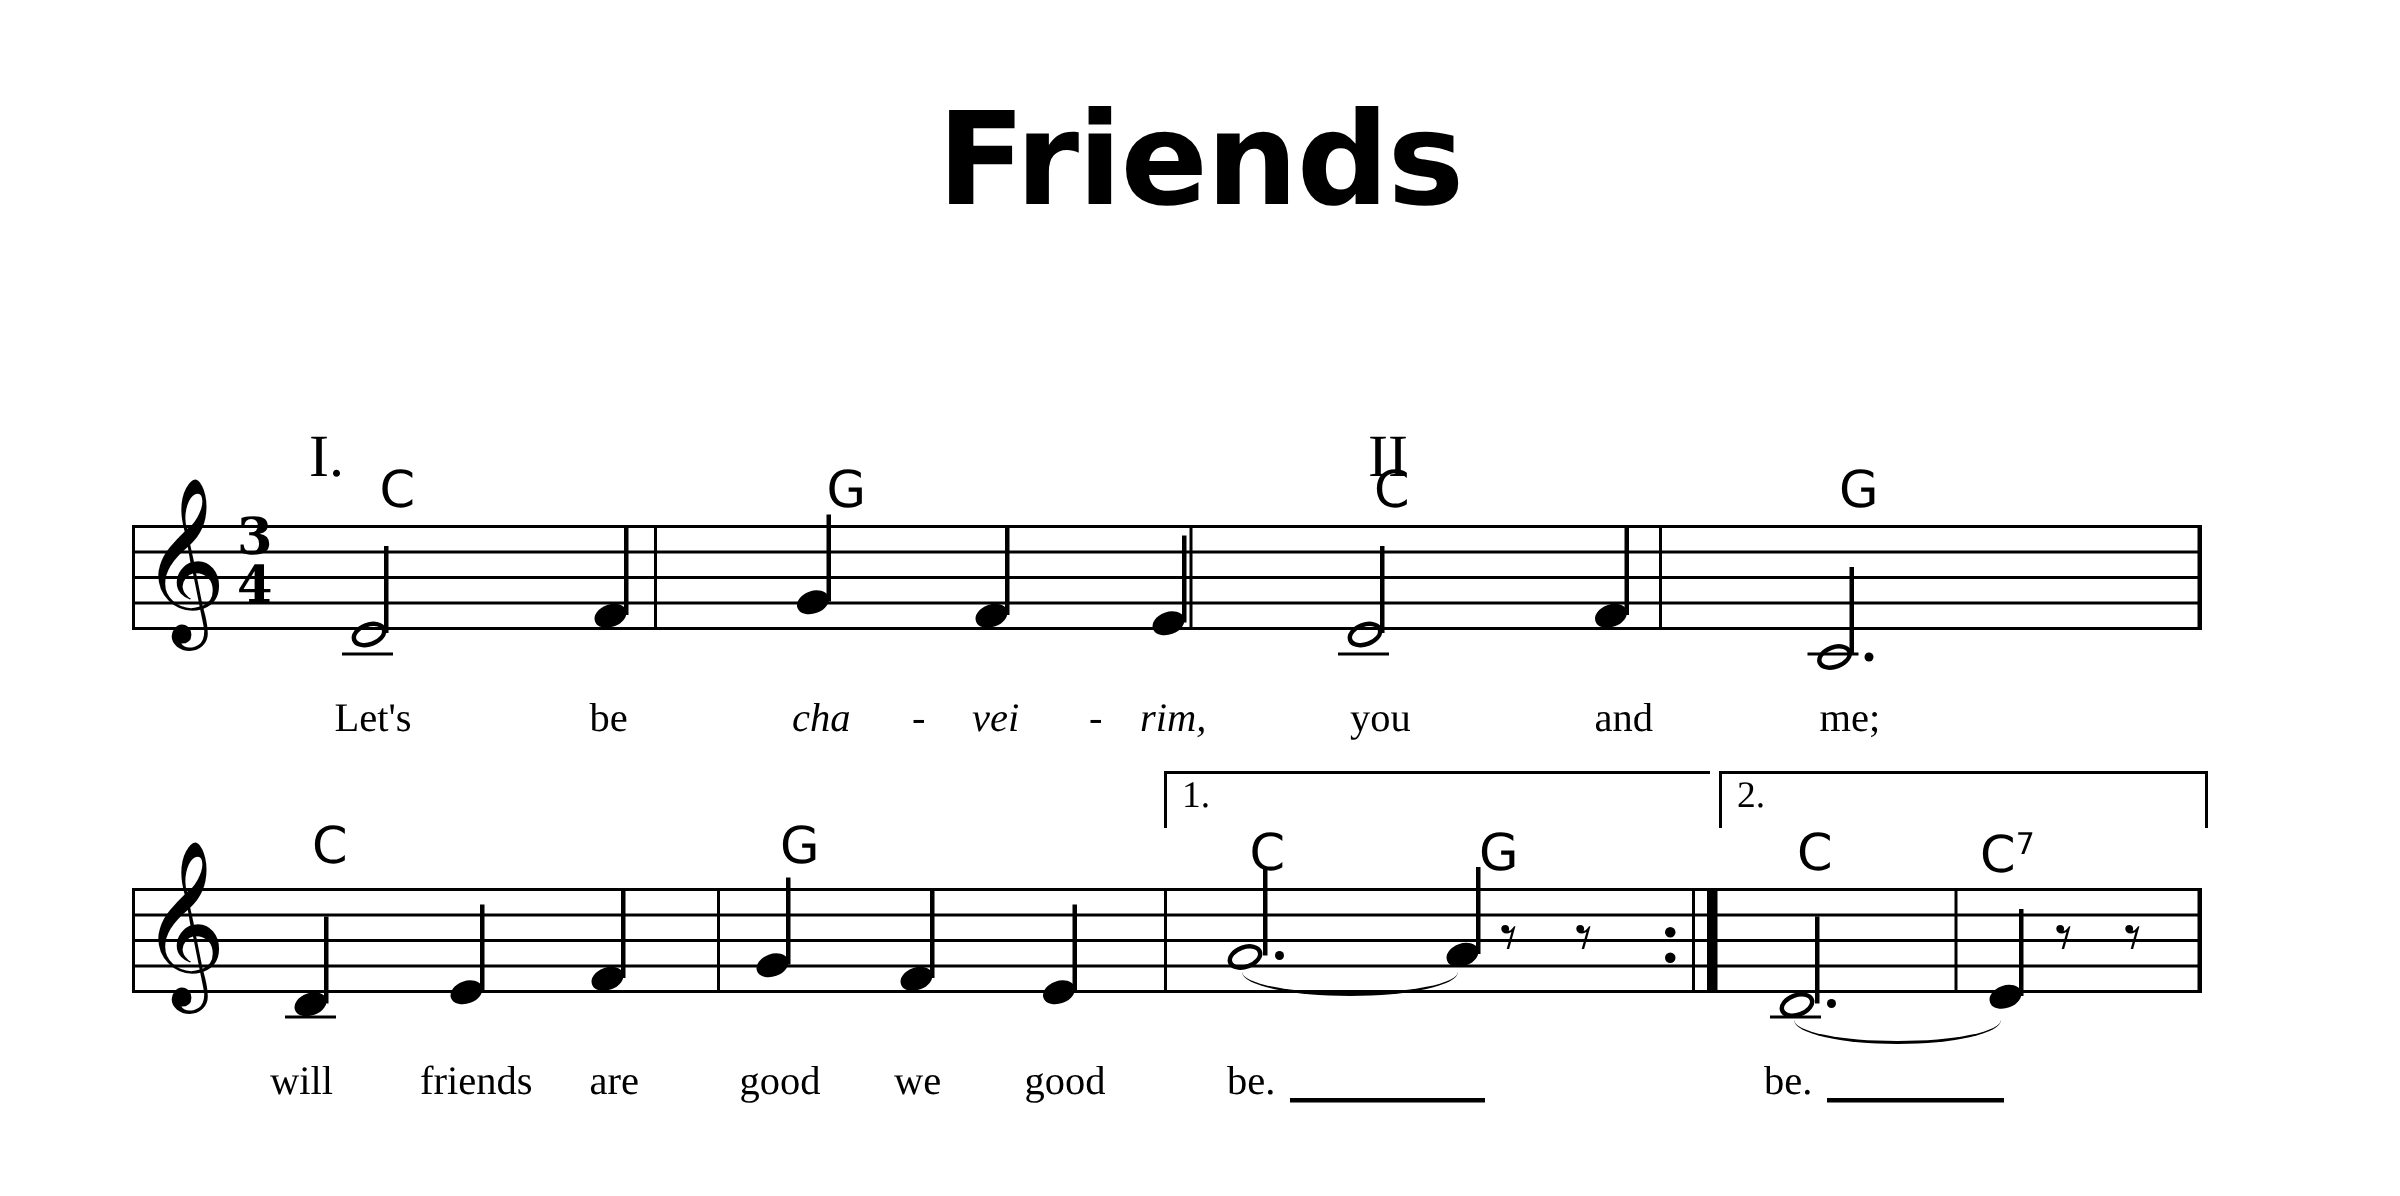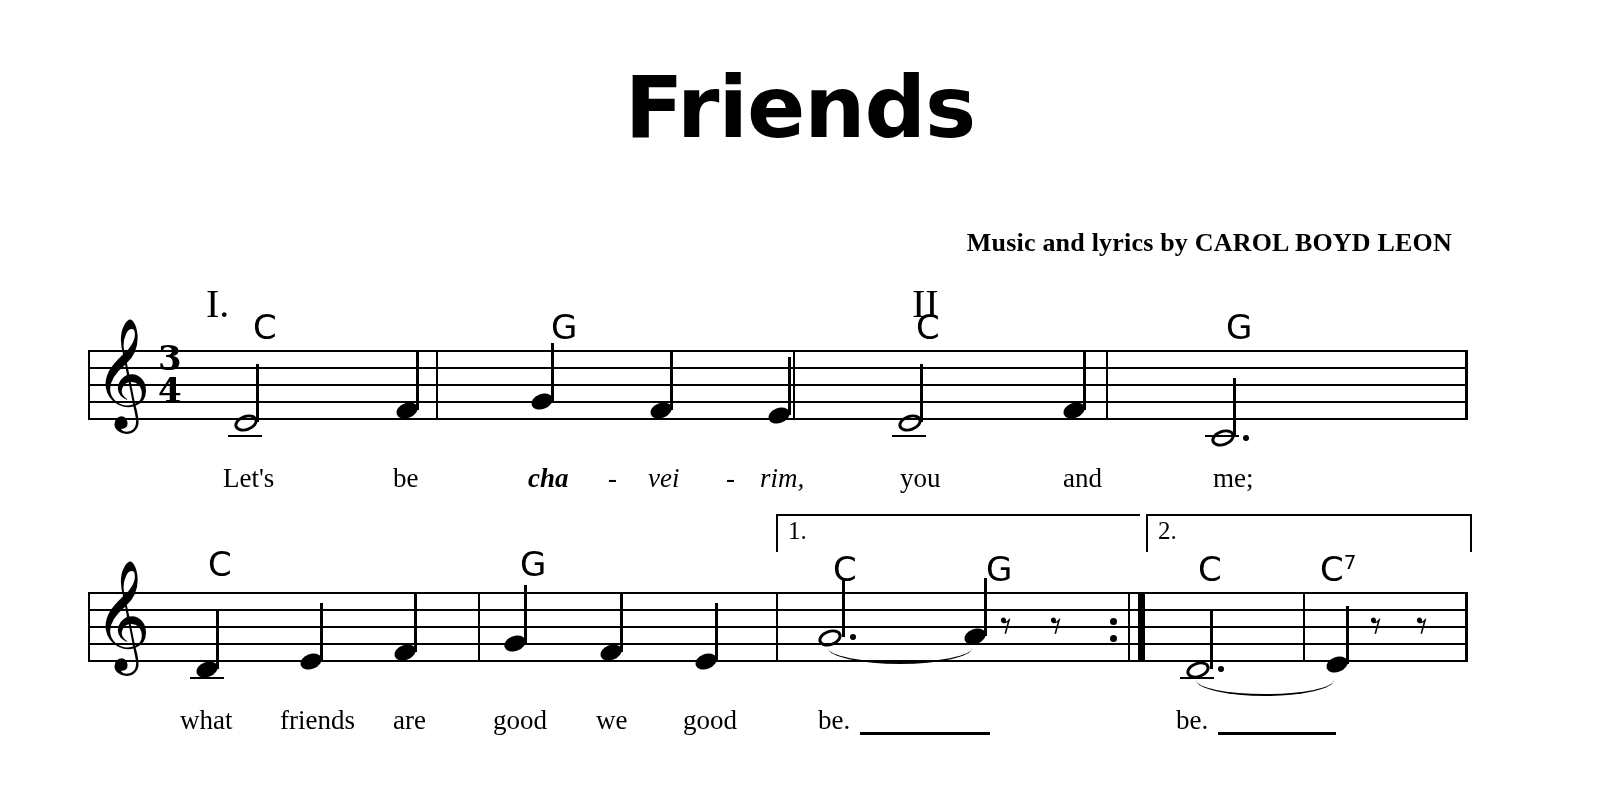--- a/index.html
+++ b/index.html
@@ -229,21 +229,20 @@
     background: #000;
   }
 </style>
 </head>
 <body>
 
 <div class="sheet">
 
   <div class="title">Friends</div>
 
-  <div class="credit">Music and lyrics by CAROL BOYD LEON</div>
 
   <div class="system" id="system-1">
 
     <div class="section-mark" style="left:118px; top:-66px;">I.</div>
     <div class="section-mark" style="left:824px; top:-66px;">II</div>
 
     <div class="chord" style="left:165px; top:-40px;">C</div>
     <div class="chord" style="left:463px; top:-40px;">G</div>
     <div class="chord" style="left:828px; top:-40px;">C</div>
     <div class="chord" style="left:1138px; top:-40px;">G</div>
@@ -304,21 +303,21 @@
       <div class="note">
         <div class="notehead open" style="left:1123px; top:80px;"></div>
         <div class="stem" style="left:1145px; top:28px;"></div>
         <div class="ledger" style="left:1117px; top:85px;"></div>
         <div class="dot" style="left:1155px; top:85px;"></div>
       </div>
     </div>
 
     <div class="lyric" style="left:135px; top:115px;">Let's</div>
     <div class="lyric" style="left:305px; top:115px;">be</div>
-    <div class="lyric ital" style="left:440px; top:115px;font-weight:bold;">cha</div>
+    <div class="lyric ital" style="left:440px; top:115px;">cha</div>
     <div class="lyric" style="left:520px; top:115px;">-</div>
     <div class="lyric ital" style="left:560px; top:115px;">vei</div>
     <div class="lyric" style="left:638px; top:115px;">-</div>
     <div class="lyric ital" style="left:672px; top:115px;">rim,</div>
     <div class="lyric" style="left:812px; top:115px;">you</div>
     <div class="lyric" style="left:975px; top:115px;">and</div>
     <div class="lyric" style="left:1125px; top:115px;">me;</div>
   </div>
 
   <div class="system" id="system-2">
@@ -407,21 +406,21 @@
       </div>
       <div class="tie" style="left:1108px; top:88px; width:138px;"></div>
       <div class="note">
         <div class="notehead" style="left:1238px; top:65px;"></div>
         <div class="stem" style="left:1258px; top:14px;"></div>
       </div>
       <div class="rest" style="left:1282px; top:12px;">𝄾</div>
       <div class="rest" style="left:1328px; top:12px;">𝄾</div>
     </div>
 
-    <div class="lyric" style="left:92px; top:115px;">what</div>
+    <div class="lyric" style="left:92px; top:115px;">will</div>
     <div class="lyric" style="left:192px; top:115px;">friends</div>
     <div class="lyric" style="left:305px; top:115px;">are</div>
     <div class="lyric" style="left:405px; top:115px;">good</div>
     <div class="lyric" style="left:508px; top:115px;">we</div>
     <div class="lyric" style="left:595px; top:115px;">good</div>
     <div class="lyric" style="left:730px; top:115px;">be.</div>
     <div class="lyric-ext" style="left:772px; top:140px; width:130px;"></div>
     <div class="lyric" style="left:1088px; top:115px;">be.</div>
     <div class="lyric-ext" style="left:1130px; top:140px; width:118px;"></div>
   </div>

